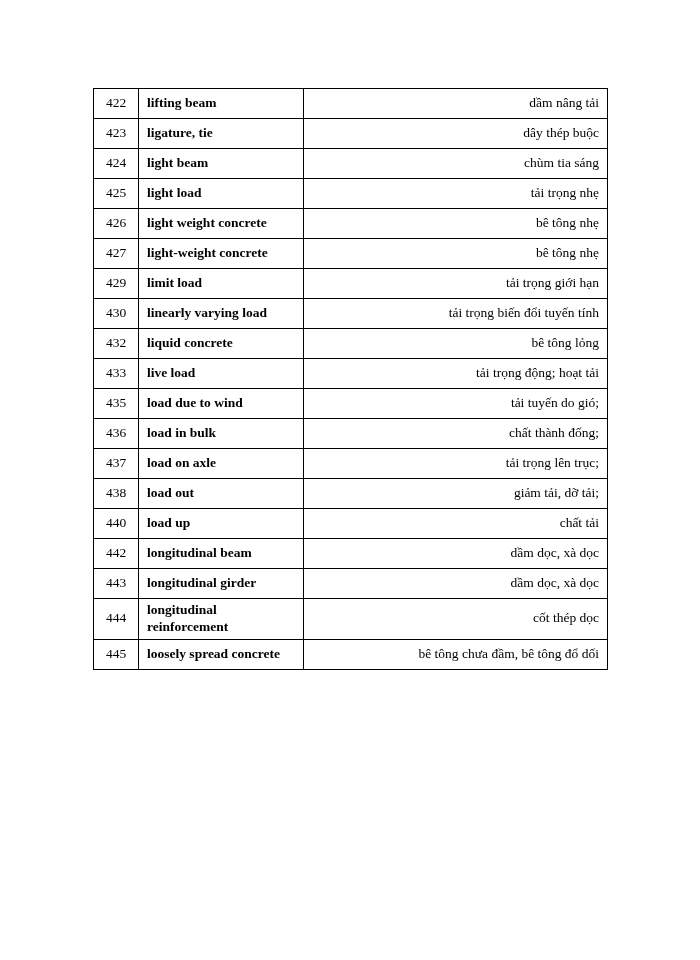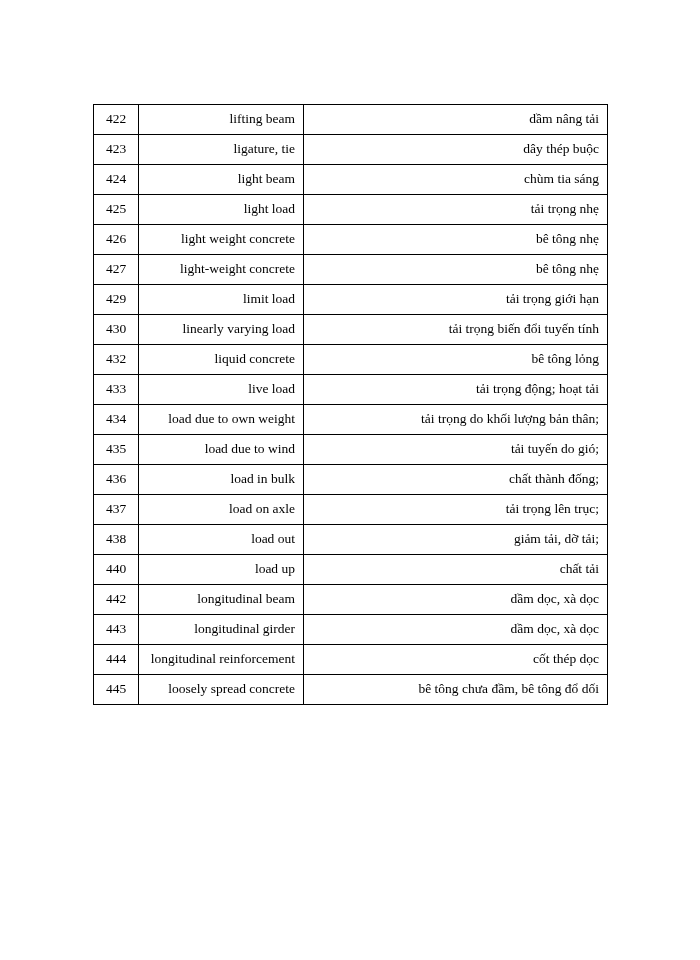--- a/index.html
+++ b/index.html
@@ -13,21 +13,21 @@
   .page {
     position: relative;
     width: 700px;
     height: 960px;
     background: #ffffff;
     overflow: hidden;
   }
   .glossary-table {
     position: absolute;
     left: 93px;
-    top: 104px;
+    top: 88px;
     width: 514px;
     border-collapse: collapse;
     table-layout: fixed;
   }
   .glossary-table td {
     border: 1px solid #000000;
     font-size: 13.5px;
     line-height: 1.25;
     vertical-align: middle;
     height: 30px;
@@ -35,21 +35,22 @@
     overflow: hidden;
   }
   .col-no {
     width: 45px;
     text-align: center;
     padding-left: 2px;
     padding-right: 2px;
   }
   .col-term {
     width: 165px;
-    text-align: right;
+    text-align: left;
+    font-weight: bold;
   }
   .col-trans {
     width: 304px;
     text-align: right;
   }
 </style>
 </head>
 <body>
 
 <div class="page">
@@ -99,25 +100,20 @@
           <td class="col-no">432</td>
           <td class="col-term">liquid concrete</td>
           <td class="col-trans">bê tông lỏng</td>
         </tr>
         <tr>
           <td class="col-no">433</td>
           <td class="col-term">live load</td>
           <td class="col-trans">tải trọng động; hoạt tải</td>
         </tr>
         <tr>
-          <td class="col-no">434</td>
-          <td class="col-term">load due to own weight</td>
-          <td class="col-trans">tải trọng do khối lượng bản thân;</td>
-        </tr>
-        <tr>
           <td class="col-no">435</td>
           <td class="col-term">load due to wind</td>
           <td class="col-trans">tải tuyến do gió;</td>
         </tr>
         <tr>
           <td class="col-no">436</td>
           <td class="col-term">load in bulk</td>
           <td class="col-trans">chất thành đống;</td>
         </tr>
         <tr>

